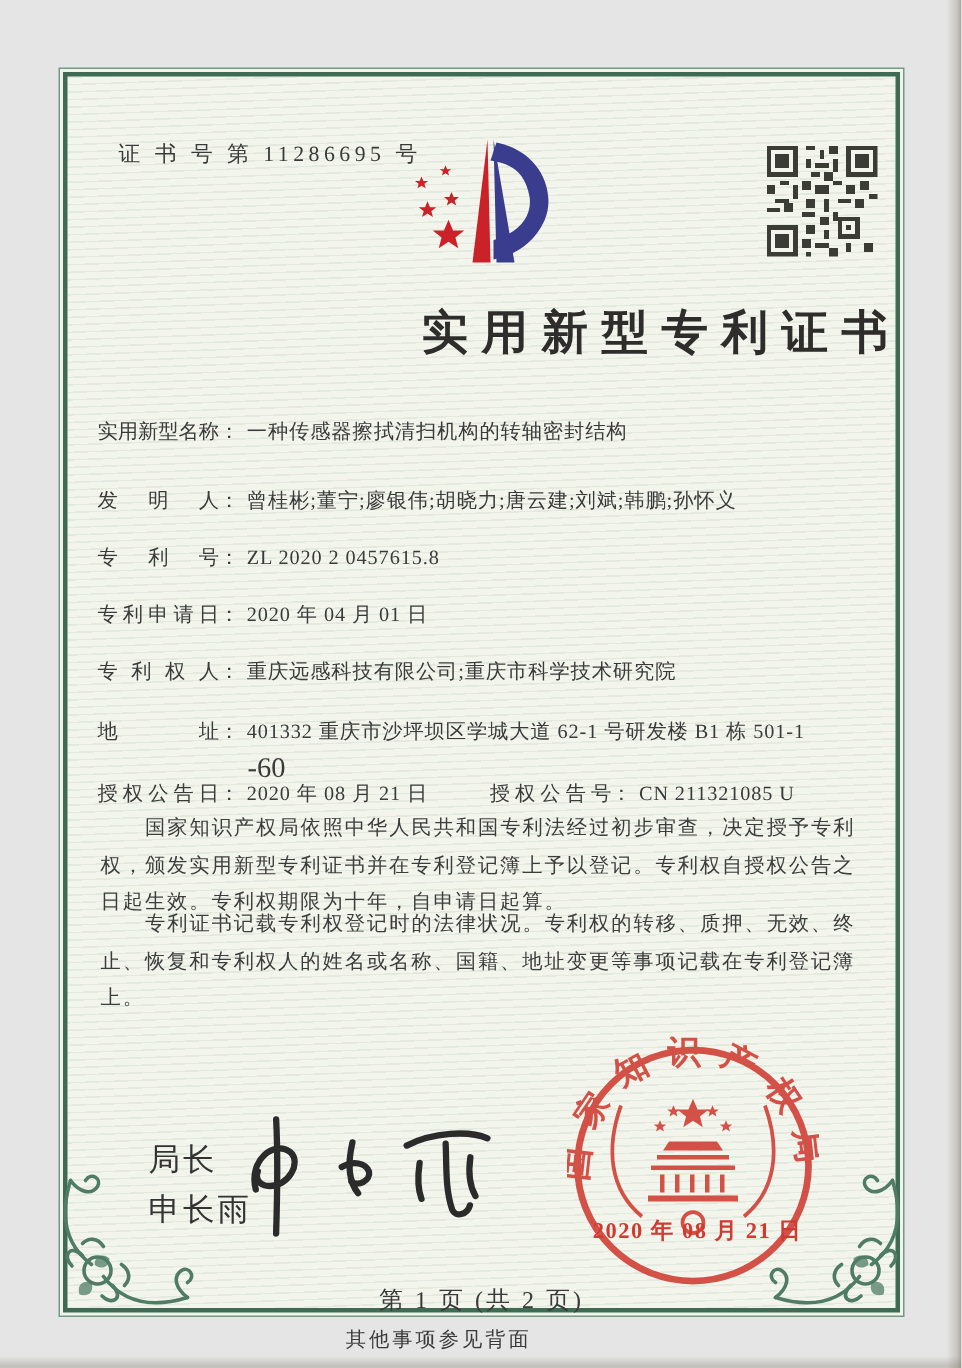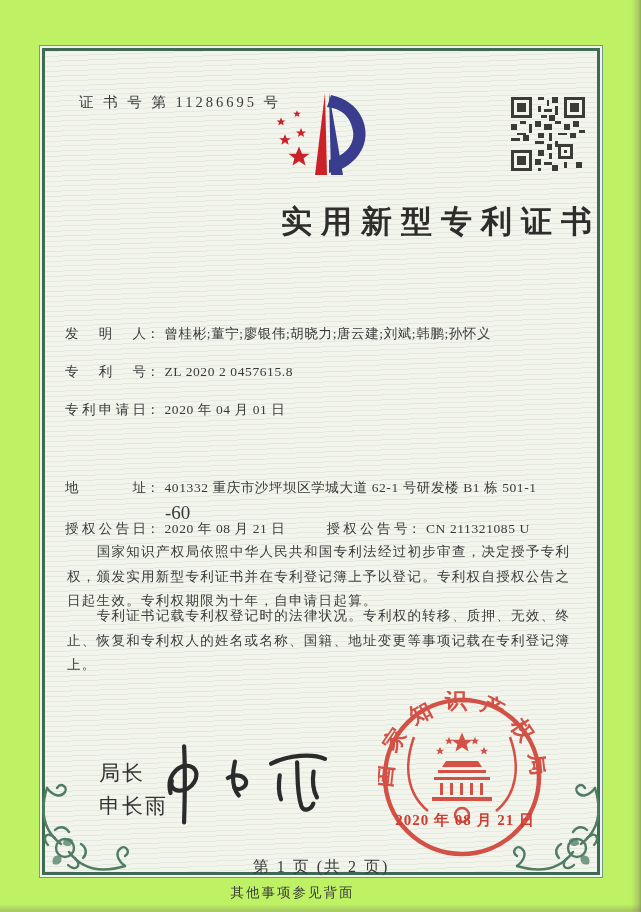--- a/index.html
+++ b/index.html
@@ -1,21 +1,21 @@
 <!DOCTYPE html>
 <html><head>
 <meta charset="utf-8">
 <style>
   html,body{margin:0;padding:0;}
   body{
     width:641px;height:912px;position:relative;overflow:hidden;
     background:#fbfaf6;
     font-family:"Liberation Serif","DejaVu Serif",serif;
   }
-  .paper{position:absolute;inset:0;background:#bef264;}
+  .paper{position:absolute;inset:0;background:#e5e5e5;}
   .edge-right{position:absolute;top:0;right:0;width:10px;height:100%;
     background:linear-gradient(90deg,rgba(0,0,0,0) 0%,rgba(120,115,100,.28) 70%,rgba(90,86,74,.45) 100%);}
   .edge-bottom{position:absolute;left:0;bottom:0;width:100%;height:8px;
     background:linear-gradient(180deg,rgba(0,0,0,0) 0%,rgba(120,115,100,.30) 80%);}
   .frame{
     position:absolute;left:42px;top:48px;width:552px;height:821px;
     border:3px solid #3f6b54;
     box-shadow:0 0 0 2px #f2f3ea, 0 0 0 3px #6f9c82;
     background:
       repeating-linear-gradient(178deg,rgba(106,148,120,.12) 0 1px,rgba(0,0,0,0) 1px 5px),
@@ -123,28 +123,34 @@
           <rect x="14" y="23" width="2" height="2"></rect>
             <rect x="22" y="22" width="2" height="2"></rect>
             <rect x="9" y="24" width="1" height="1"></rect>
             <rect x="18" y="22" width="1" height="2"></rect>
         </g>
       </svg>
     </div>
 
     <div class="abs title">实用新型专利证书</div>
 
+    <div class="frow" style="top:228px;">
+      <span class="flabel">实用新型名称</span><span class="fcolon">：</span><span class="fvalue">一种传感器擦拭清扫机构的转轴密封结构</span>
+    </div>
     <div class="frow" style="top:274px;">
       <span class="flabel">发明人</span><span class="fcolon">：</span><span class="fvalue">曾桂彬;董宁;廖银伟;胡晓力;唐云建;刘斌;韩鹏;孙怀义</span>
     </div>
     <div class="frow" style="top:312px;">
       <span class="flabel">专利号</span><span class="fcolon">：</span><span class="fvalue">ZL 2020 2 0457615.8</span>
     </div>
     <div class="frow" style="top:350px;">
       <span class="flabel">专利申请日</span><span class="fcolon">：</span><span class="fvalue">2020 年 04 月 01 日</span>
+    </div>
+    <div class="frow" style="top:388px;">
+      <span class="flabel">专利权人</span><span class="fcolon">：</span><span class="fvalue">重庆远感科技有限公司;重庆市科学技术研究院</span>
     </div>
     <div class="frow" style="top:428px;">
       <span class="flabel">地址</span><span class="fcolon">：</span><span class="fvalue">401332 重庆市沙坪坝区学城大道 62-1 号研发楼 B1 栋 501-1</span>
     </div>
     <div class="fcont" style="top:451px;">-60</div>
     <div class="frow" style="top:469px;">
       <span class="flabel">授权公告日</span><span class="fcolon">：</span><span class="fvalue">2020 年 08 月 21 日</span><span class="flabel" style="margin-left:41px;">授权公告号</span><span class="fcolon">：</span><span class="fvalue">CN 211321085 U</span>
     </div>
 
     <p class="para" style="top:489px;">国家知识产权局依照中华人民共和国专利法经过初步审查，决定授予专利权，颁发实用新型专利证书并在专利登记簿上予以登记。专利权自授权公告之日起生效。专利权期限为十年，自申请日起算。</p>

